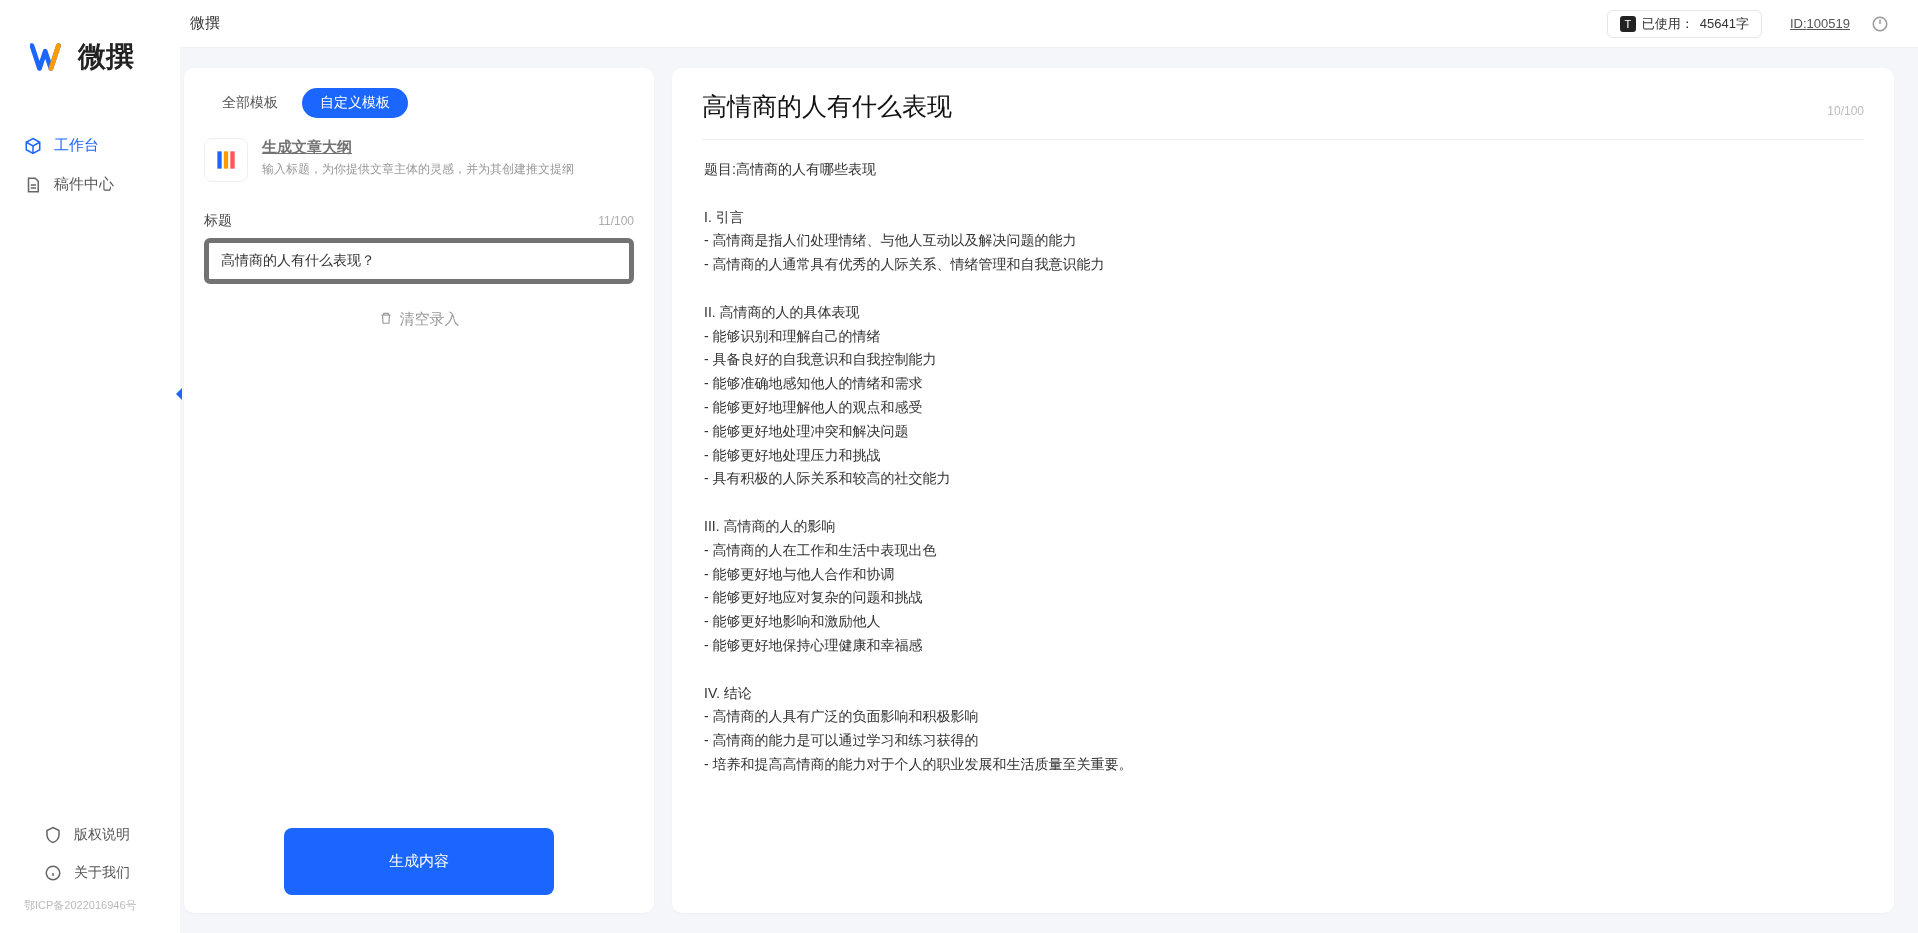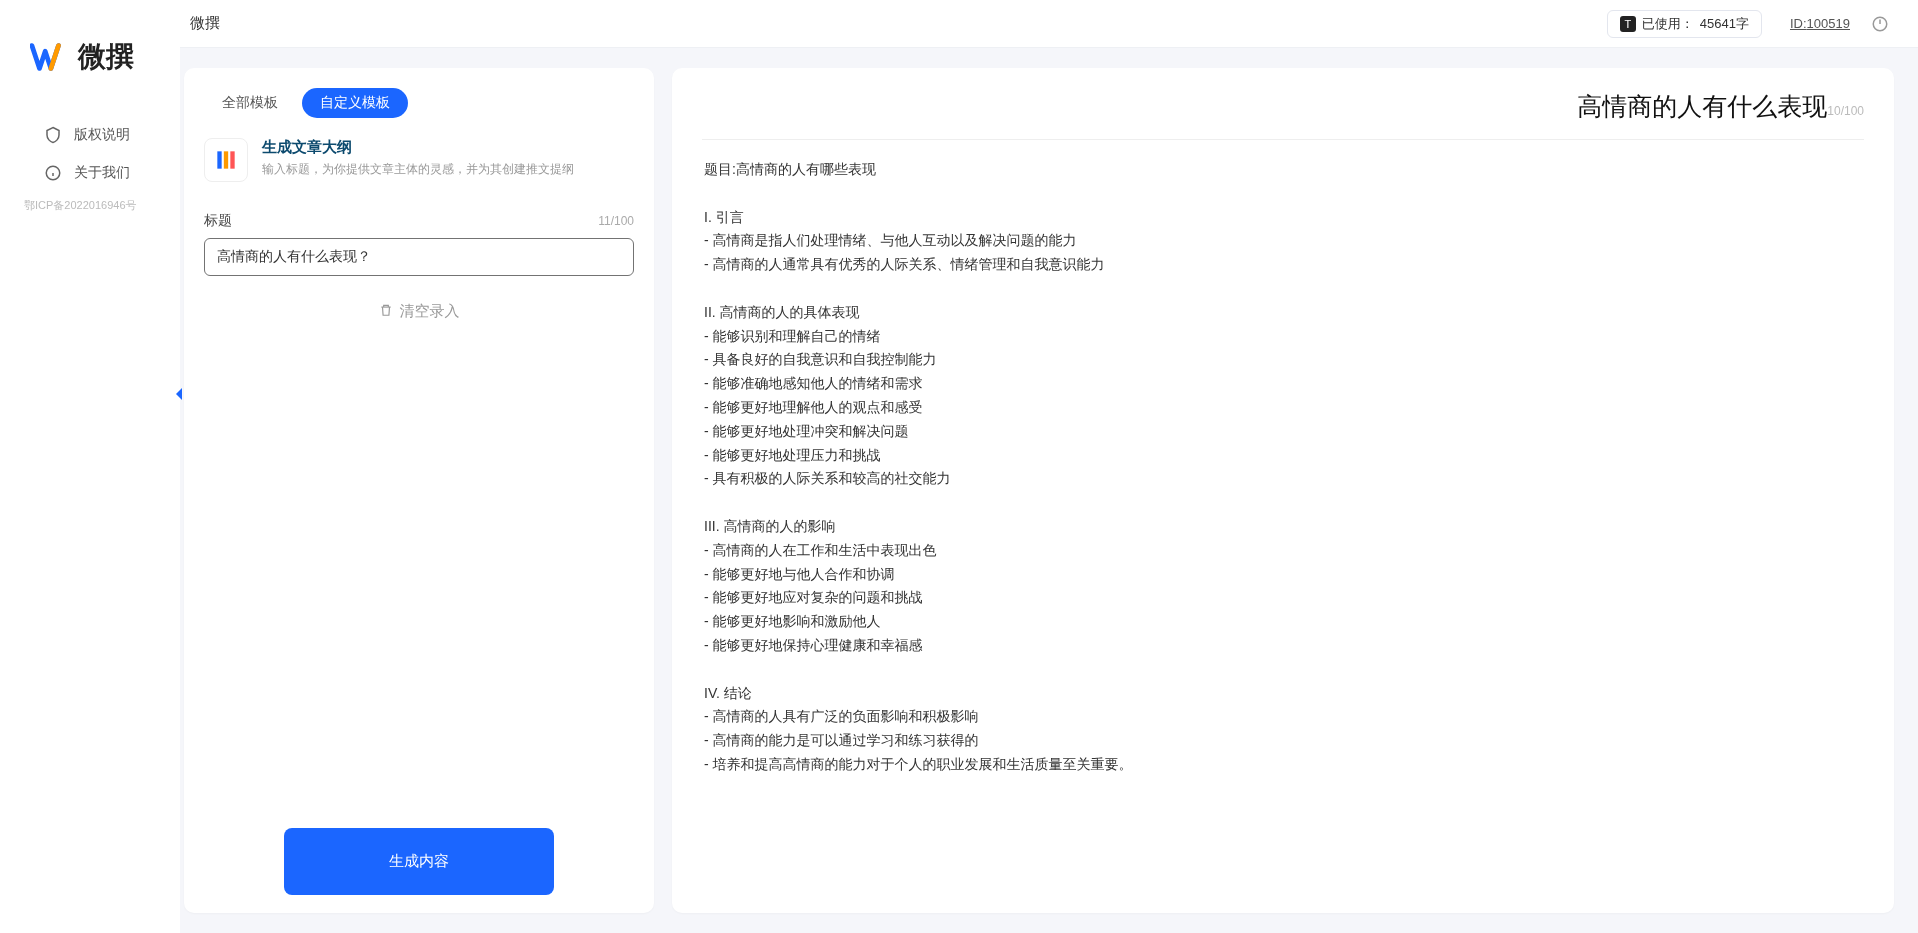--- a/index.html
+++ b/index.html
@@ -114,29 +114,29 @@
   color:#555;
 }
 .tab.active { background:#1b66ff; color:#fff; }
 .template-card {
   display:flex; gap: 14px; padding: 2px 20px 18px 20px;
 }
 .template-icon {
   width:44px;height:44px;border-radius:8px;border:1px solid #eee;
   display:flex;align-items:center;justify-content:center;
 }
-.template-meta .t-title { font-size:15px; font-weight:600; color:#0c4a6e; }
+.template-meta .t-title { font-size:15px; font-weight:600; color:#737373;text-decoration:underline; }
 .template-meta .t-desc { font-size:12px; color:#999; margin-top:4px; }
 .form-area { padding: 12px 20px 0 20px; flex:1; display:flex; flex-direction:column; }
 .field-row { display:flex; justify-content:space-between; align-items:center; margin-bottom:8px;}
 .field-label { font-size:14px; color:#444; }
 .counter { font-size:12px; color:#aaa; }
 .text-input {
   width:100%;
-  border:1px solid #737373;
+  border:5px solid #737373;
   border-radius:6px;
   padding: 10px 12px;
   font-size:14px;
   color:#333;
   outline:none;
 }
 .clear-link {
   text-align:center;
   font-size:15px;
   color:#999;
@@ -152,21 +152,21 @@
   border:none;
   border-radius:8px;
   padding:24px 0;
   font-size:15px;
   cursor:pointer;
 }
 .output-head {
   display:flex; align-items:baseline; border-bottom:1px solid #eee; padding-bottom:16px;
 }
 .output-title {
-  flex:1; text-align:right;
+  flex:1; text-align:left;
   font-size: 25px;
   font-family: "Songti SC","SimSun",serif;
   font-weight:500;
   color:#111;
 }
 .output-counter { font-size:12px; color:#bbb; }
 .output-body {
   flex:1;
   padding: 18px 2px 0 2px;
   font-size: 14px;
@@ -201,20 +201,42 @@
   <aside class="sidebar">
     <div class="logo">
       <span class="logo-mark">
         <svg viewBox="0 0 40 32" width="38" height="32">
           <path d="M2 4 L10 28 L16 10 L22 28 L30 4" fill="none" stroke="#1b66ff" stroke-width="5" stroke-linecap="round" stroke-linejoin="round"></path>
           <path d="M22 28 L30 4" fill="none" stroke="#ff9a00" stroke-width="5" stroke-linecap="round"></path>
         </svg>
       </span>
       <span class="logo-text">微撰</span>
     </div>
+    <nav class="nav">
+      <div class="nav-item active">
+        <span class="icon">
+          <svg width="18" height="18" viewBox="0 0 24 24" fill="none" stroke="#1b66ff" stroke-width="2">
+              <path d="M12 2 L21 7 L21 17 L12 22 L3 17 L3 7 Z"></path>
+              <path d="M3 7 L12 12 L21 7"></path>
+              <path d="M12 12 L12 22"></path>
+            </svg>
+        </span>
+        <span>工作台</span>
+      </div>
+      <div class="nav-item">
+        <span class="icon">
+          <svg width="18" height="18" viewBox="0 0 24 24" fill="none" stroke="#666" stroke-width="2">
+              <path d="M6 3 H15 L19 7 V21 H6 Z"></path>
+              <path d="M9 12 H16"></path>
+              <path d="M9 16 H16"></path>
+            </svg>
+        </span>
+        <span>稿件中心</span>
+      </div>
+    </nav>
     <div class="sidebar-bottom">
       <div class="nav-item">
         <span class="icon">
           <svg width="18" height="18" viewBox="0 0 24 24" fill="none" stroke="#666" stroke-width="2">
               <path d="M12 2 L20 6 V12 C20 17 16 21 12 22 C8 21 4 17 4 12 V6 Z"></path>
             </svg>
         </span>
         <span>版权说明</span>
       </div>
       <div class="nav-item">

